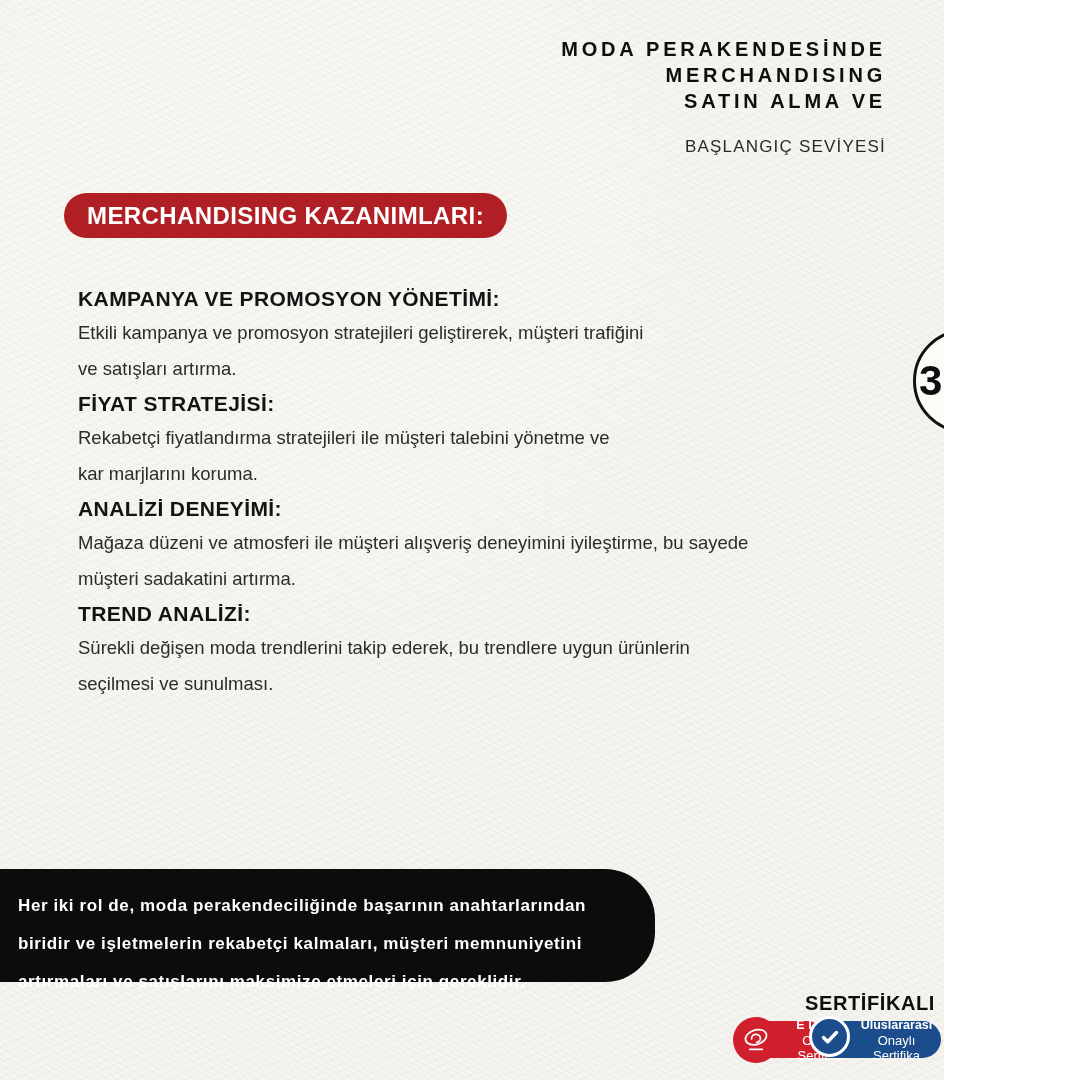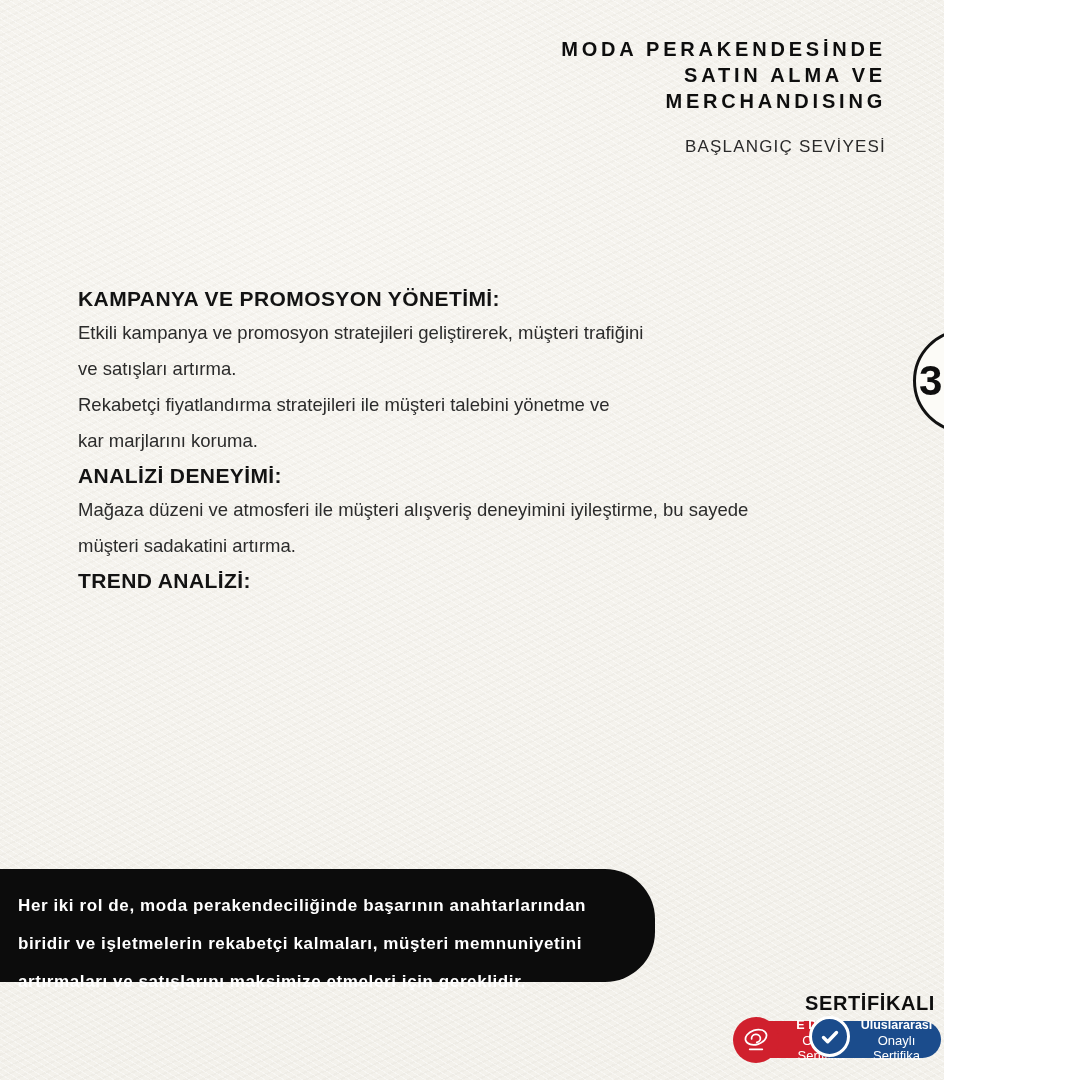--- a/index.html
+++ b/index.html
@@ -171,45 +171,49 @@
   .badge-text .b1 { font-weight: 700; font-size: 12.5px; line-height: 15px; }
   .badge-text .b2 { font-weight: 400; font-size: 13px;   line-height: 15px; }
 </style>
 </head>
 <body>
 
 <div id="canvas">
 
   <div class="header">
     <div class="header-title-line">MODA PERAKENDESİNDE</div>
+    <div class="header-title-line">MERCHANDISING</div>
     <div class="header-title-line">SATIN ALMA VE</div>
-    <div class="header-title-line">MERCHANDISING</div>
     <div class="header-subtitle">BAŞLANGIÇ SEVİYESİ</div>
   </div>
 
+  <div class="section-pill">MERCHANDISING KAZANIMLARI:</div>
 
   <div class="duration-circle">3 AY</div>
 
   <div class="content">
     <div class="section">
       <h3>KAMPANYA VE PROMOSYON YÖNETİMİ:</h3>
       <p>Etkili kampanya ve promosyon stratejileri geliştirerek, müşteri trafiğini
 ve satışları artırma.</p>
     </div>
     <div class="section">
+      <h3>FİYAT STRATEJİSİ:</h3>
       <p>Rekabetçi fiyatlandırma stratejileri ile müşteri talebini yönetme ve
 kar marjlarını koruma.</p>
     </div>
     <div class="section">
       <h3>ANALİZİ DENEYİMİ:</h3>
       <p>Mağaza düzeni ve atmosferi ile müşteri alışveriş deneyimini iyileştirme, bu sayede
 müşteri sadakatini artırma.</p>
     </div>
     <div class="section">
       <h3>TREND ANALİZİ:</h3>
+      <p>Sürekli değişen moda trendlerini takip ederek, bu trendlere uygun ürünlerin
+seçilmesi ve sunulması.</p>
     </div>
   </div>
 
   <div class="footer-note">Her iki rol de, moda perakendeciliğinde başarının anahtarlarından
 biridir ve işletmelerin rekabetçi kalmaları, müşteri memnuniyetini
 artırmaları ve satışlarını maksimize etmeleri için gereklidir.</div>
 
   <div class="cert-title">SERTİFİKALI</div>
 
   <div class="cert-badge cert-badge-red">

